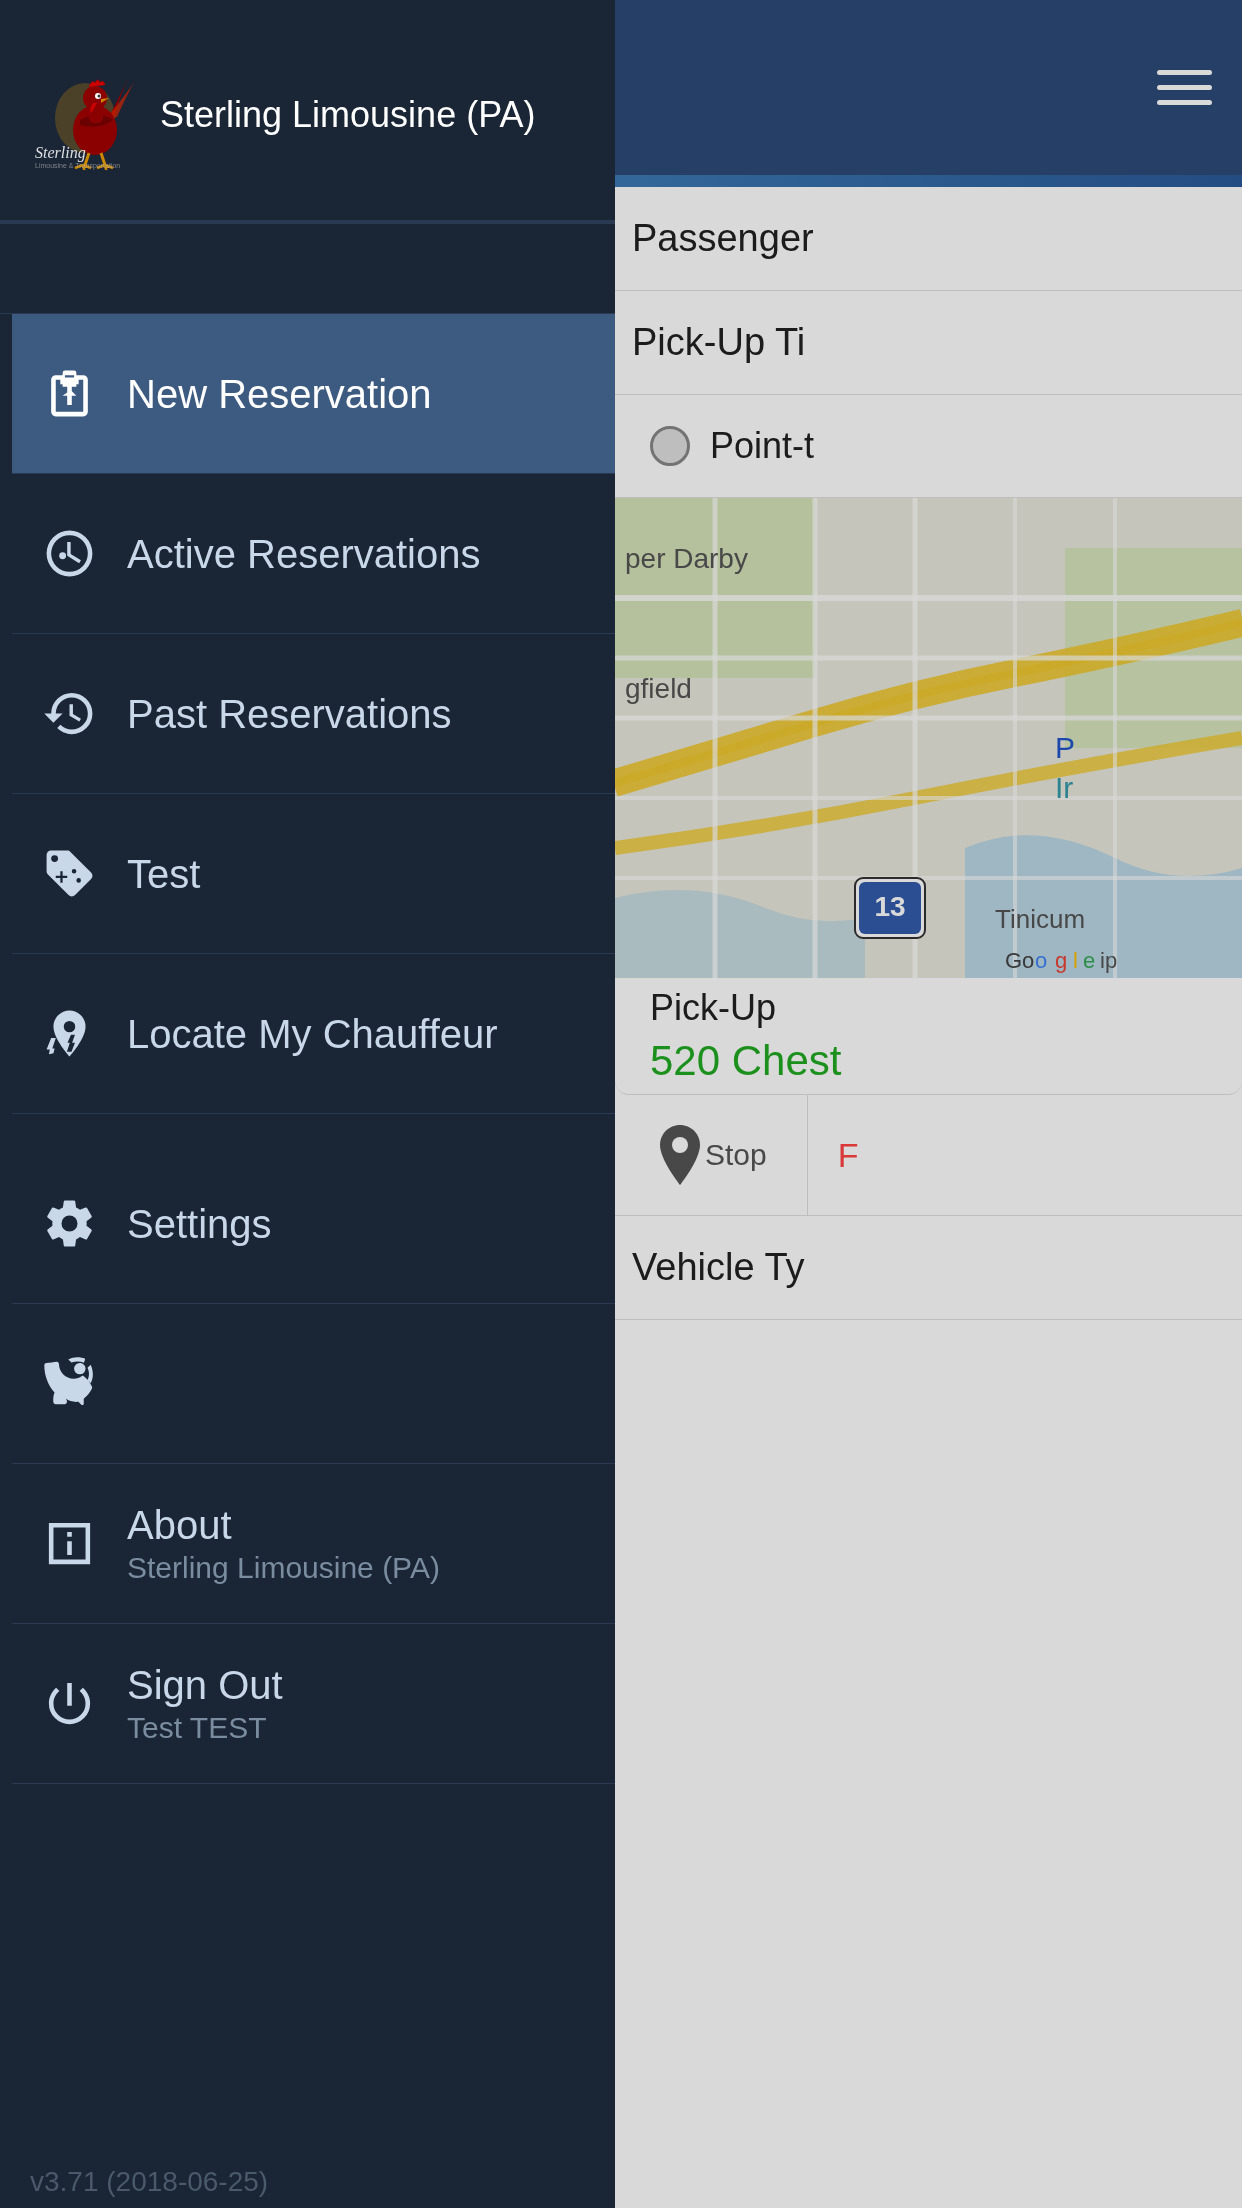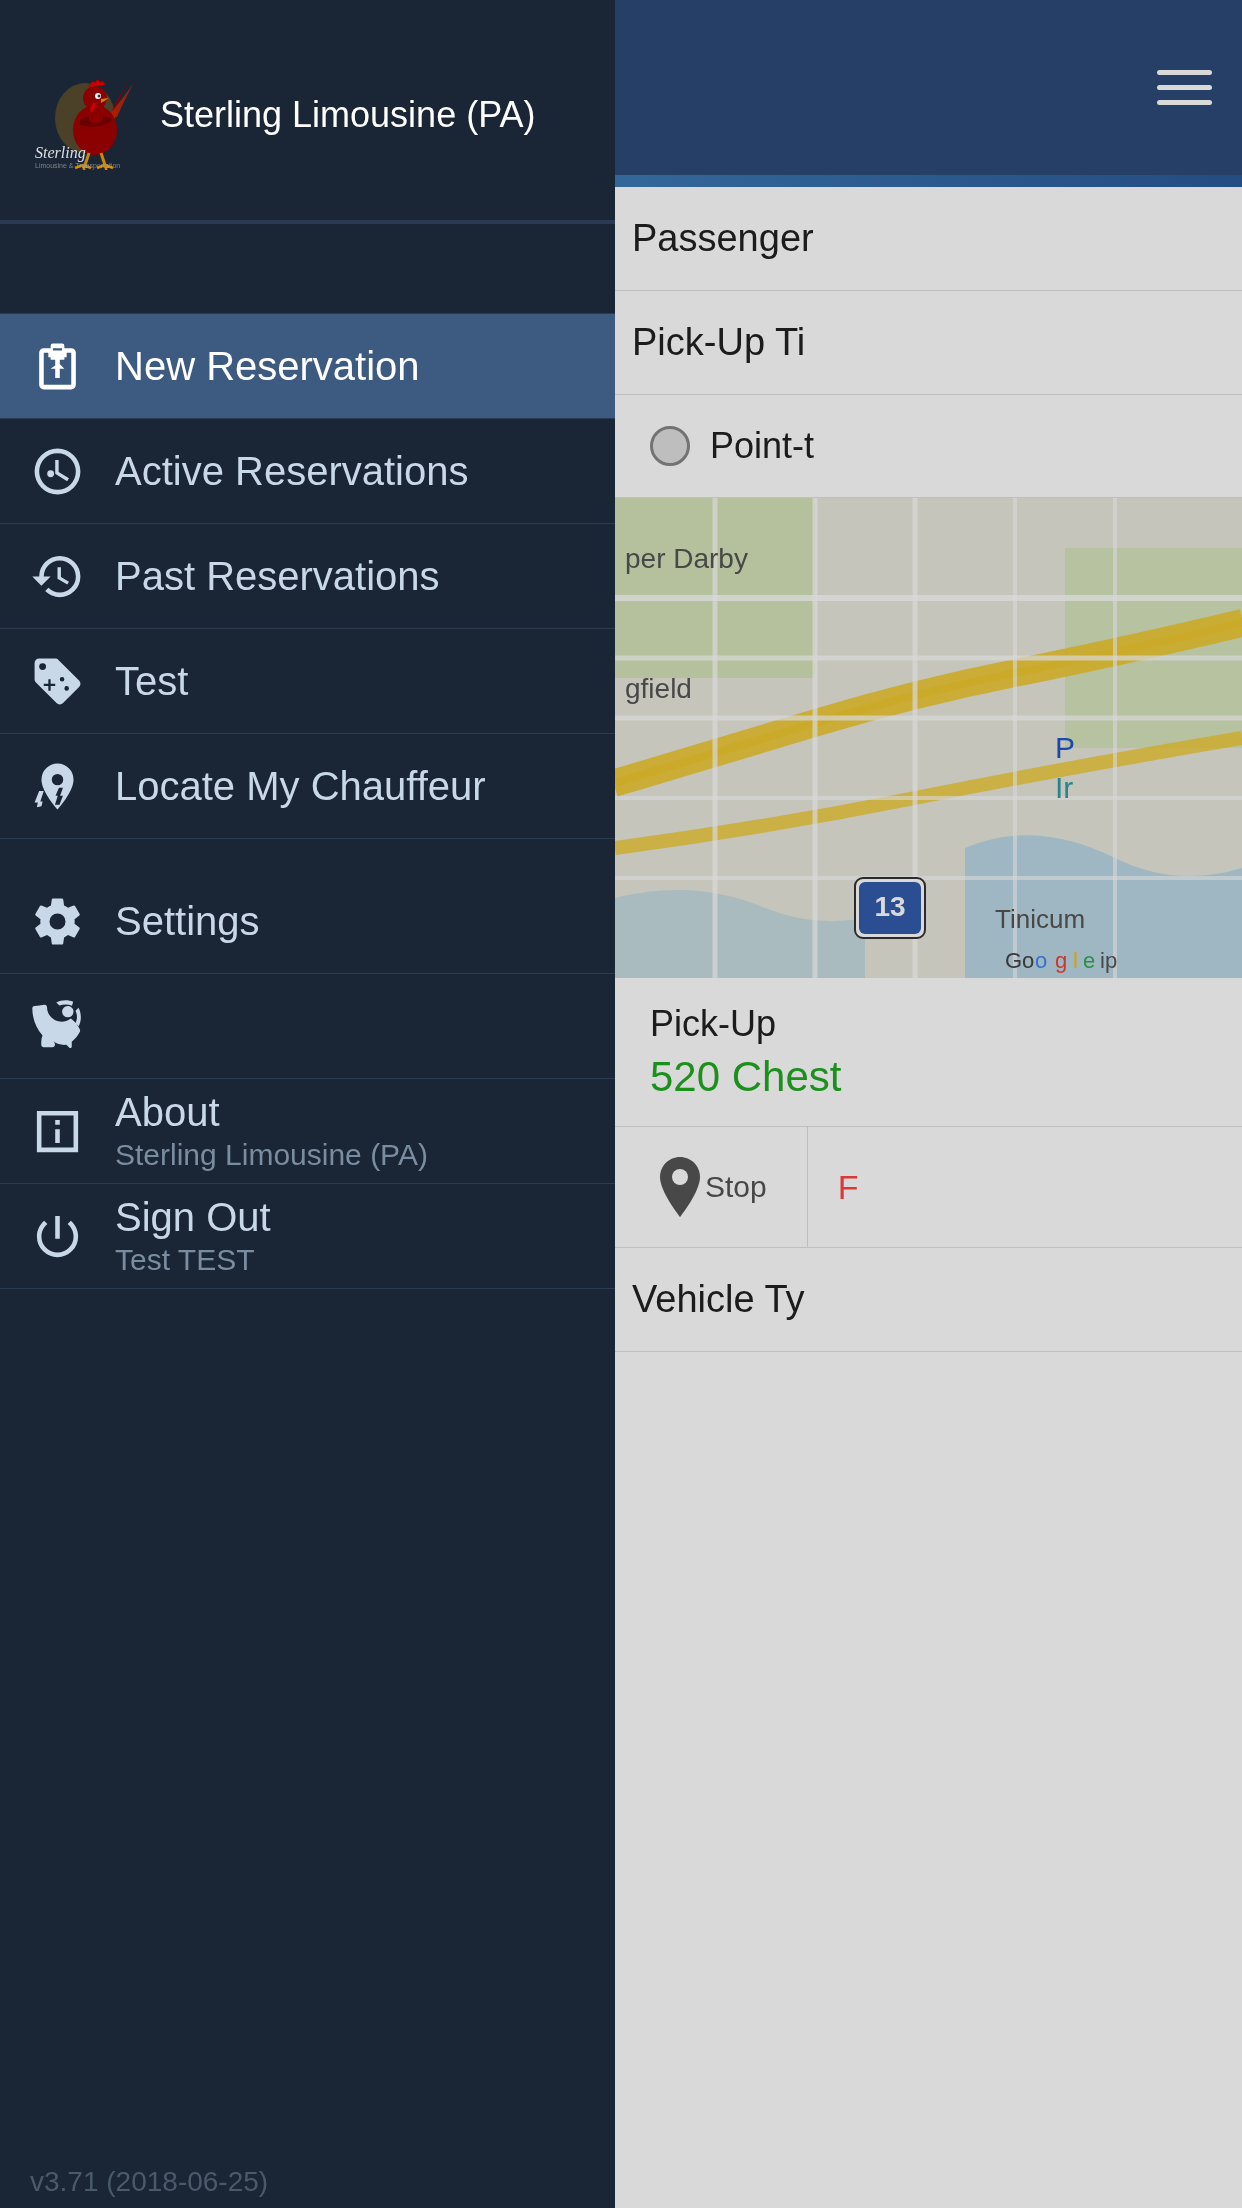--- a/index.html
+++ b/index.html
@@ -73,26 +73,27 @@
     .nav-items {
       flex: 1;
       display: flex;
       flex-direction: column;
     }
 
     .nav-item {
       display: flex;
       align-items: center;
       padding: 8px 30px;
-      height: 105px;
+      height: 160px;
       cursor: pointer;
       border-bottom: 1px solid #2a3a52;
       color: #c8d8e8;
       text-decoration: none;
       gap: 30px;
+      margin-left: 12px;
     }
 
     .nav-item.active {
       background: #3d5a80;
       color: #ffffff;
     }
 
     .nav-icon {
       width: 55px;
       height: 55px;
@@ -232,22 +233,23 @@
     }
 
     
     .map-roads {
       width: 100%;
       height: 100%;
     }
 
     
     .pickup-section {
-      padding: 25px 35px;
+      padding: 9px 35px;
       border-bottom: 1px solid #e0e0e0;
+      border-radius: 14px;
     }
 
     .pickup-label {
       font-size: 36px;
       color: #222;
       font-weight: 400;
     }
 
     .pickup-address {
       font-size: 42px;

